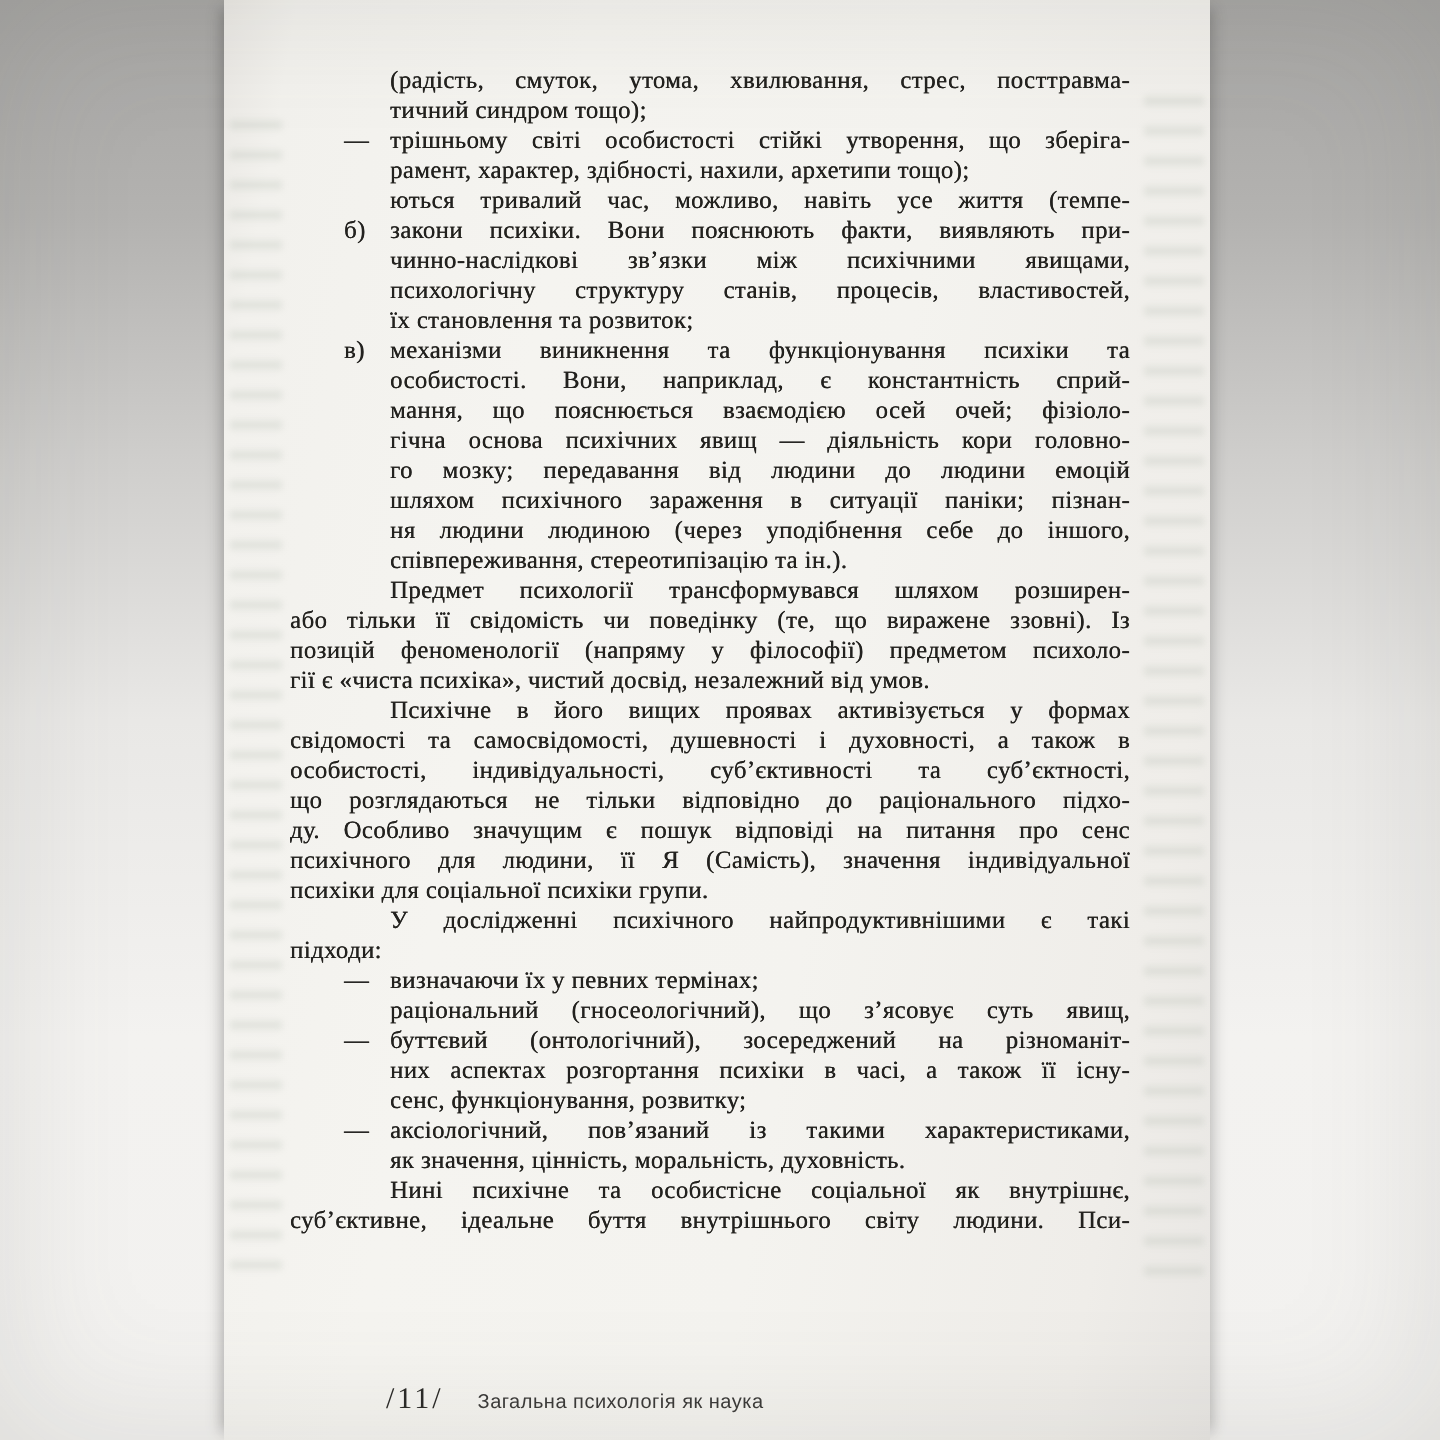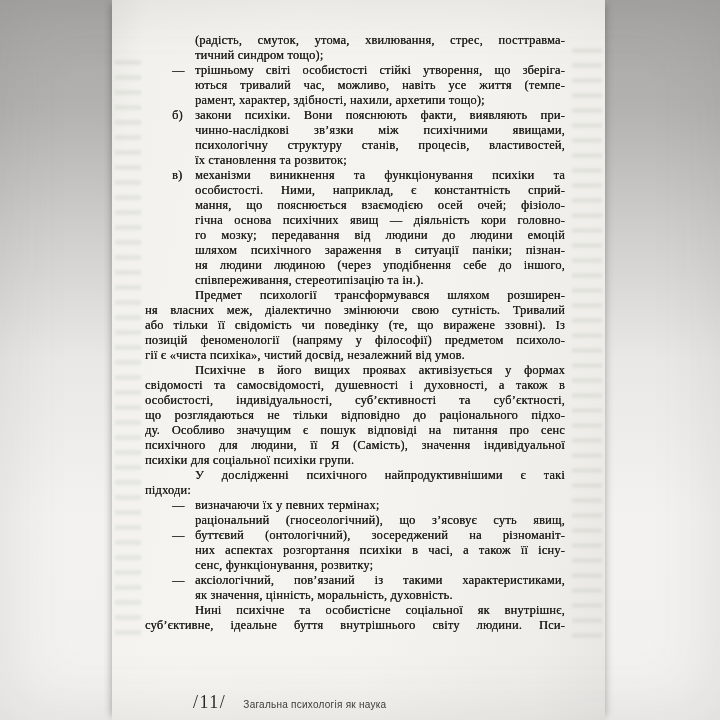--- a/index.html
+++ b/index.html
@@ -56,21 +56,21 @@
   }
   .block.para .findent { text-indent: 50px; }
   .footer {
     position: absolute;
     left: 81px; top: 692px;
     display: flex; align-items: baseline;
     color: #2e2d2b;
   }
   .page-number {
     font-family: "Liberation Serif", serif;
-    font-size: 18px;
+    font-size: 15px;
     letter-spacing: 1.5px;
     color: #2a2927;
   }
   .chapter-title {
     font-family: "Liberation Sans", "DejaVu Sans", sans-serif;
     font-size: 10px;
     letter-spacing: 0.25px;
     color: #3b3a38;
     margin-left: 17px;
   }
@@ -95,44 +95,43 @@
     <div class="ghost right"></div>
 
     <div class="page-text">
         <div class="block continuation">
           <div class="line just">(радість, смуток, утома, хвилювання, стрес, посттравма-</div>
           <div class="line last">тичний синдром тощо);</div>
         </div>
         <div class="block item">
           <span class="marker">—</span>
           <div class="line just">трішньому світі особистості стійкі утворення, що зберіга-</div>
+          <div class="line last">рамент, характер, здібності, нахили, архетипи тощо);</div>
           <div class="line just">ються тривалий час, можливо, навіть усе життя (темпе-</div>
-          <div class="line last">рамент, характер, здібності, нахили, архетипи тощо);</div>
         </div>
         <div class="block item">
           <span class="marker">б)</span>
           <div class="line just">закони психіки. Вони пояснюють факти, виявляють при-</div>
           <div class="line just">чинно-наслідкові зв’язки між психічними явищами,</div>
           <div class="line just">психологічну структуру станів, процесів, властивостей,</div>
           <div class="line last">їх становлення та розвиток;</div>
         </div>
         <div class="block item">
           <span class="marker">в)</span>
           <div class="line just">механізми виникнення та функціонування психіки та</div>
-          <div class="line just">особистості. Ними, наприклад, є константність сприй-</div>
+          <div class="line just">особистості. Вони, наприклад, є константність сприй-</div>
           <div class="line just">мання, що пояснюється взаємодією осей очей; фізіоло-</div>
           <div class="line just">гічна основа психічних явищ — діяльність кори головно-</div>
           <div class="line just">го мозку; передавання від людини до людини емоцій</div>
           <div class="line just">шляхом психічного зараження в ситуації паніки; пізнан-</div>
           <div class="line just">ня людини людиною (через уподібнення себе до іншого,</div>
           <div class="line last">співпереживання, стереотипізацію та ін.).</div>
         </div>
         <div class="block para">
           <div class="line just findent">Предмет психології трансформувався шляхом розширен-</div>
-          <div class="line just">ня власних меж, діалектично змінюючи свою сутність. Тривалий</div>
           <div class="line just">або тільки її свідомість чи поведінку (те, що виражене ззовні). Із</div>
           <div class="line just">позицій феноменології (напряму у філософії) предметом психоло-</div>
           <div class="line last">гії є «чиста психіка», чистий досвід, незалежний від умов.</div>
         </div>
         <div class="block para">
           <div class="line just findent">Психічне в його вищих проявах активізується у формах</div>
           <div class="line just">свідомості та самосвідомості, душевності і духовності, а також в</div>
           <div class="line just">особистості, індивідуальності, суб’єктивності та суб’єктності,</div>
           <div class="line just">що розглядаються не тільки відповідно до раціонального підхо-</div>
           <div class="line just">ду. Особливо значущим є пошук відповіді на питання про сенс</div>

